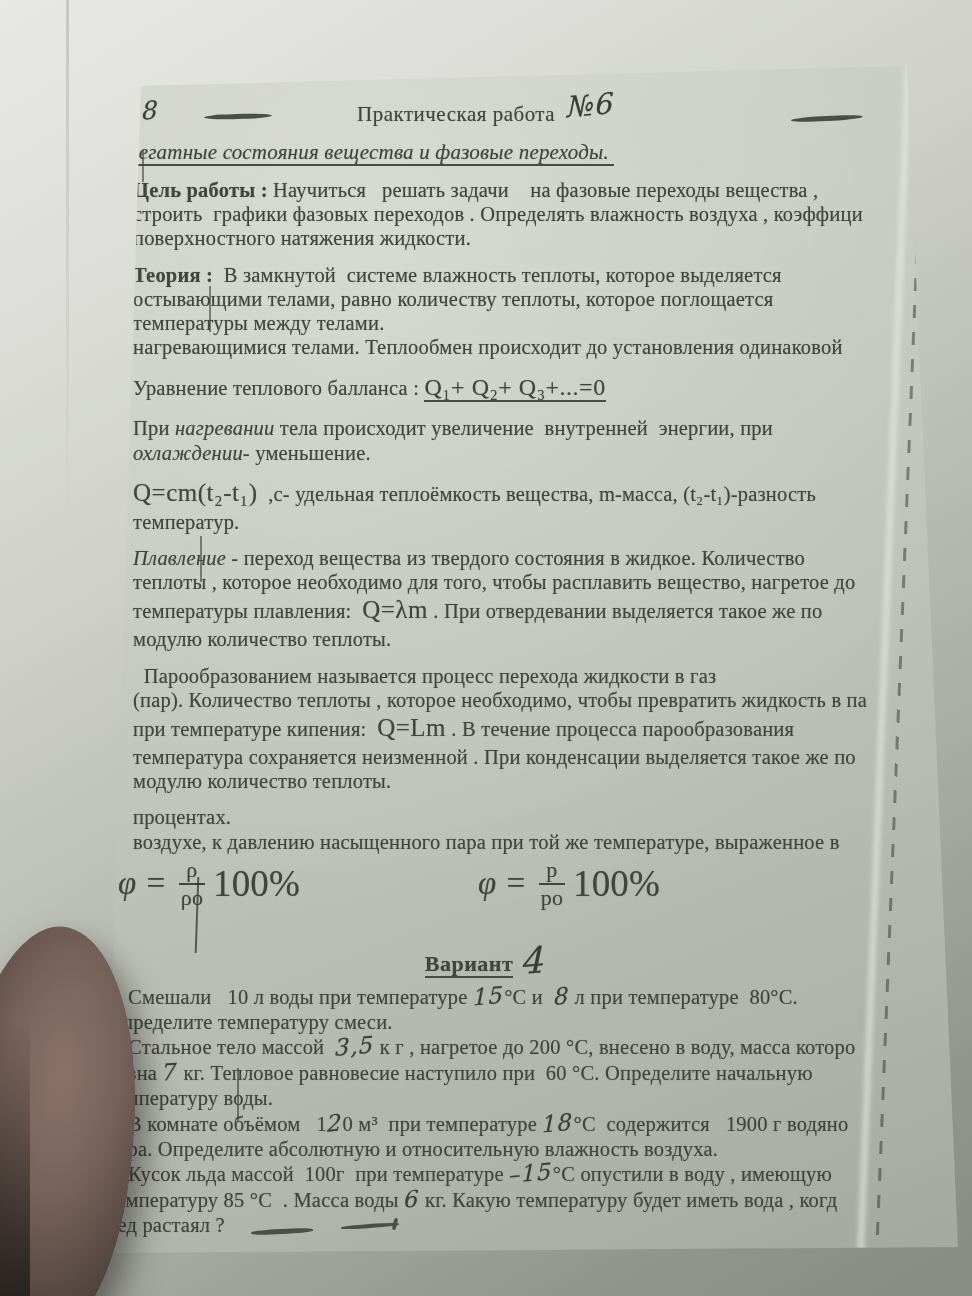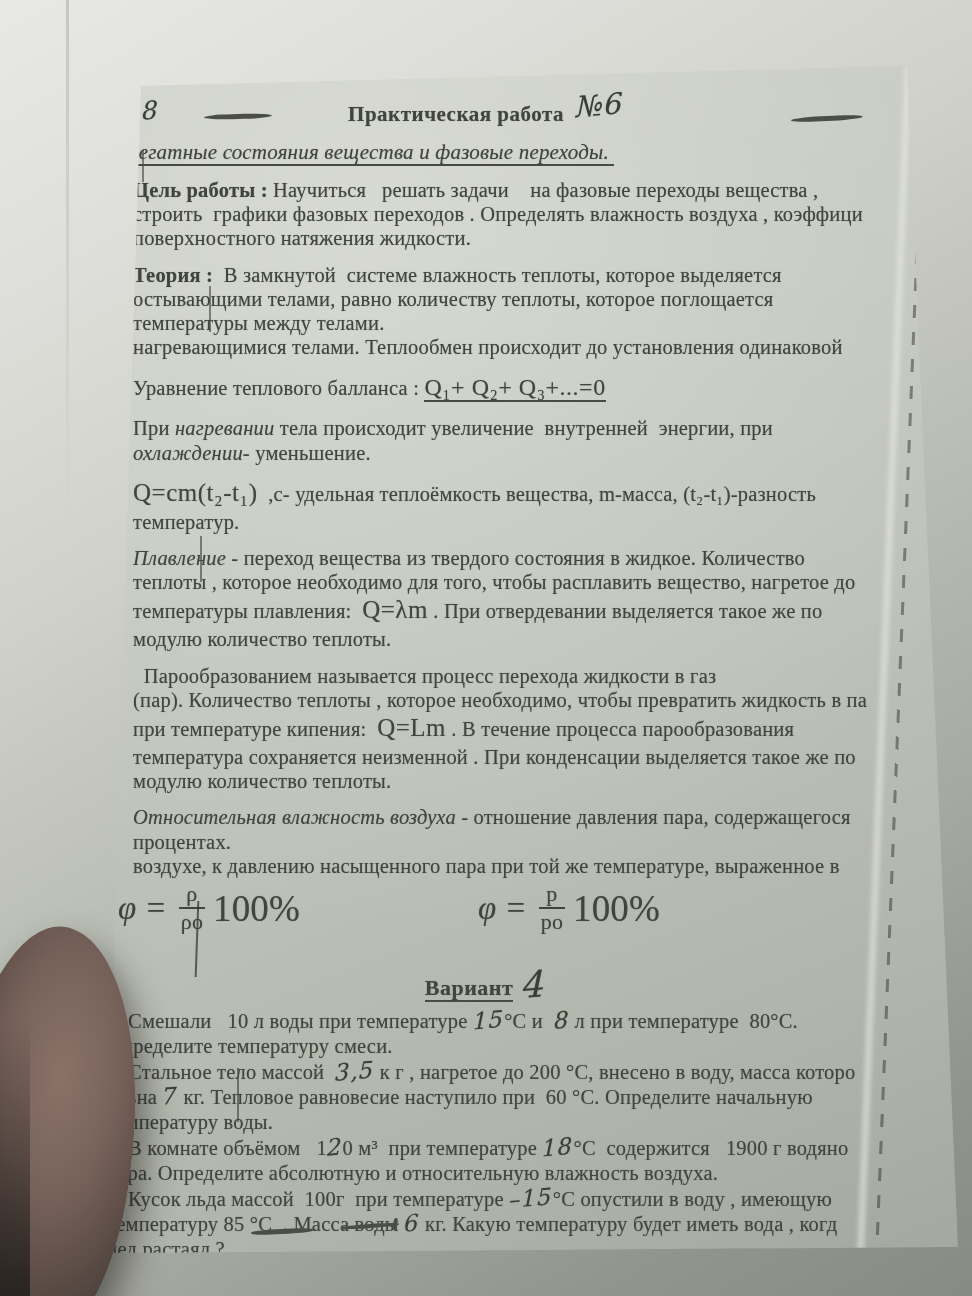--- a/index.html
+++ b/index.html
@@ -34,21 +34,21 @@
   .content{position:absolute;left:0;top:100px;width:972px;color:#41453d;
     font-size:20.5px;letter-spacing:.2px;text-shadow:0 0 1px rgba(62,66,57,.45);}
   .line{white-space:pre;line-height:24.2px;padding-left:133px;}
   .b{font-weight:bold;}
   .it{font-style:italic;}
   .u{border-bottom:2px solid #474b42;padding-bottom:0px;}
   .hw{display:inline-block;font-family:"DejaVu Serif",serif;font-style:italic;
     color:#3a3e35;letter-spacing:1px;transform:rotate(-5deg) skewX(-6deg);}
 
   .title-row{position:relative;text-align:center;line-height:26px;height:26px;font-size:21px;}
-  .doc-title{letter-spacing:.5px;font-weight:bold;}
+  .doc-title{letter-spacing:.5px;}
   .hw-pageno{position:absolute;left:142px;top:-2px;font-size:25px;}
   .pen-stroke{position:absolute;height:5px;background:#4b4e45;border-radius:50%/60%;}
   .ps-left{left:204px;top:14px;width:68px;transform:rotate(-1.5deg);}
   .ps-right{left:791px;top:16px;width:72px;transform:rotate(-3deg);}
   .hw-docnum{font-size:29px;margin-left:12px;vertical-align:6px;line-height:10px;}
 
   .tema-row{margin-top:13px;line-height:27px;font-size:21px;padding-left:35px;}
   .sec{margin-top:12px;}
   .f-line{line-height:32px;}
   .f-big{font-size:25px;letter-spacing:.5px;}
@@ -134,21 +134,20 @@
 
       <div class="sec">
         <div class="line">  Парообразованием называется процесс перехода жидкости в газ</div>
         <div class="line">(пар). Количество теплоты , которое необходимо, чтобы превратить жидкость в па</div>
         <div class="line f-line"><span>при температуре кипения:  </span><span class="f-big">Q=Lm</span><span> . В течение процесса парообразования</span></div>
         <div class="line">температура сохраняется неизменной . При конденсации выделяется такое же по</div>
         <div class="line">модулю количество теплоты.</div>
       </div>
 
       <div class="sec">
-        <div class="line"><span class="it">Относительная влажность воздуха</span><span> - отношение давления пара, содержащегося</span></div>
         <div class="line">процентах.</div>
         <div class="line">воздухе, к давлению насыщенного пара при той же температуре, выраженное в</div>
       </div>
 
       <div class="frow">
         <span class="phi-formula pf-left">
           <span>φ</span>
           <span class="phi-eq">=</span>
           <span class="frac">
               <span>ρ</span>

